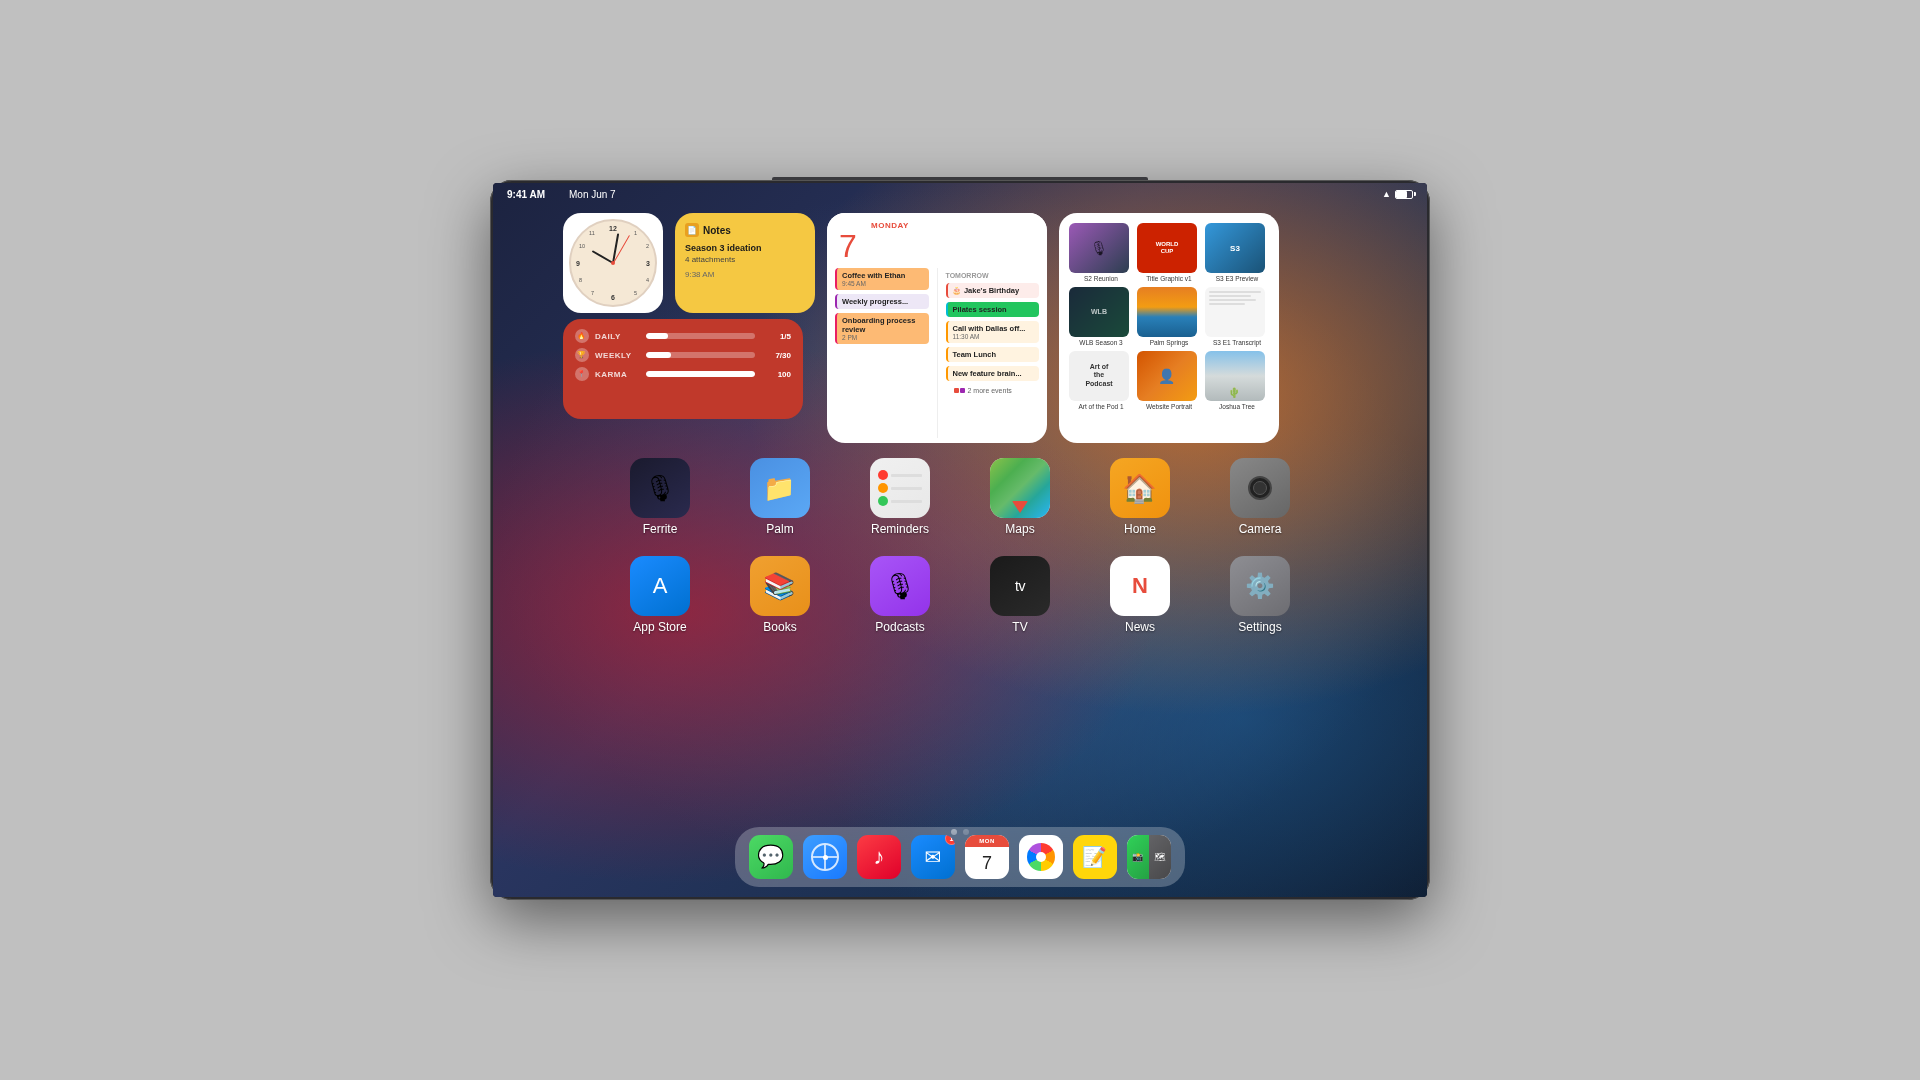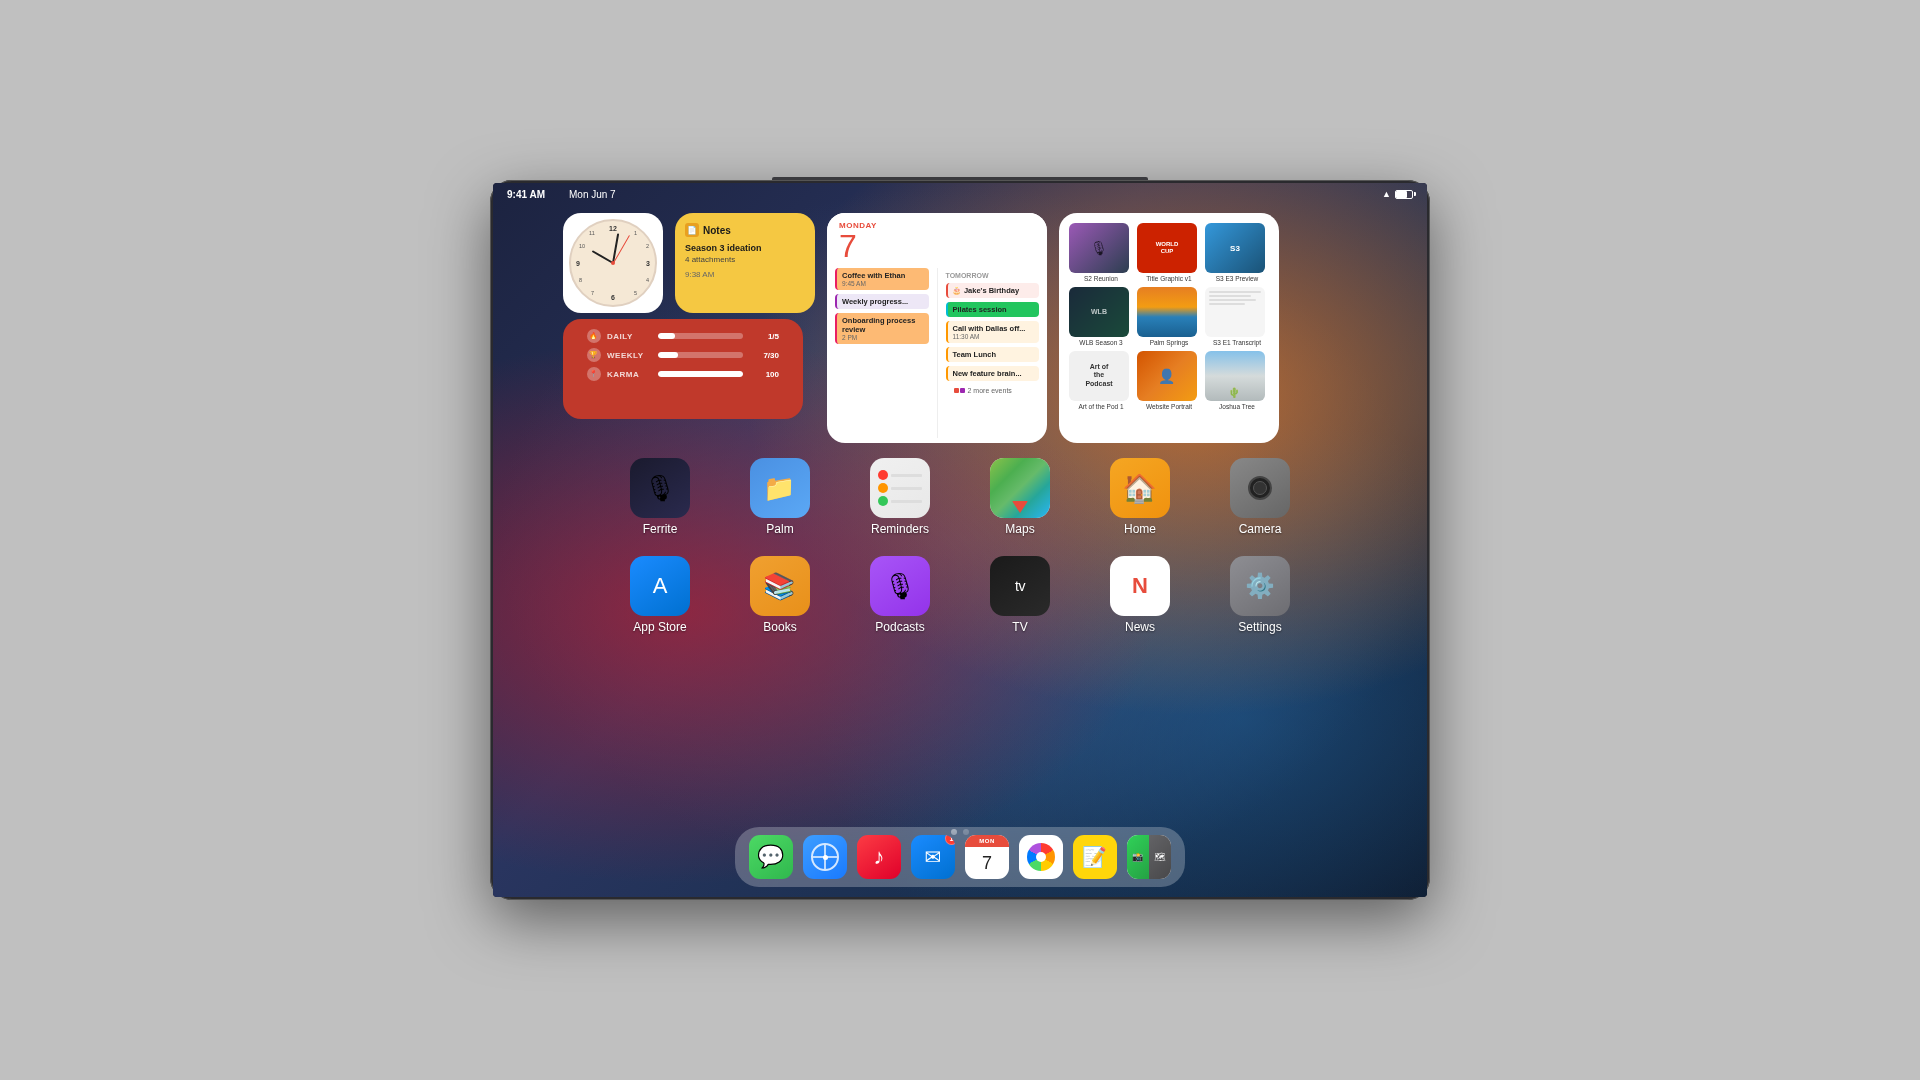--- a/index.html
+++ b/index.html
@@ -221,20 +221,21 @@
     .cal-header {
       padding: 8px 12px 4px;
       background: white;
     }
     .cal-day-label {
       font-size: 8px;
       font-weight: 600;
       color: #e74c3c;
       text-transform: uppercase;
       letter-spacing: 0.5px;
+      margin-left: 32px;
     }
     .cal-date-num {
       font-size: 32px;
       font-weight: 300;
       color: #e74c3c;
       line-height: 1;
       margin-bottom: 2px;
     }
     .cal-body {
       display: flex;
@@ -331,21 +332,21 @@
       text-align: center;
       line-height: 1.2;
     }
 
     
     .streaks-widget {
       width: 240px;
       height: 100px;
       background: #c0392b;
       border-radius: 18px;
-      padding: 10px 24px;
+      padding: 10px 12px;
       flex-shrink: 0;
     }
     .streak-row {
       display: flex;
       align-items: center;
       gap: 6px;
       margin-bottom: 5px;
     }
     .streak-icon {
       width: 14px;

